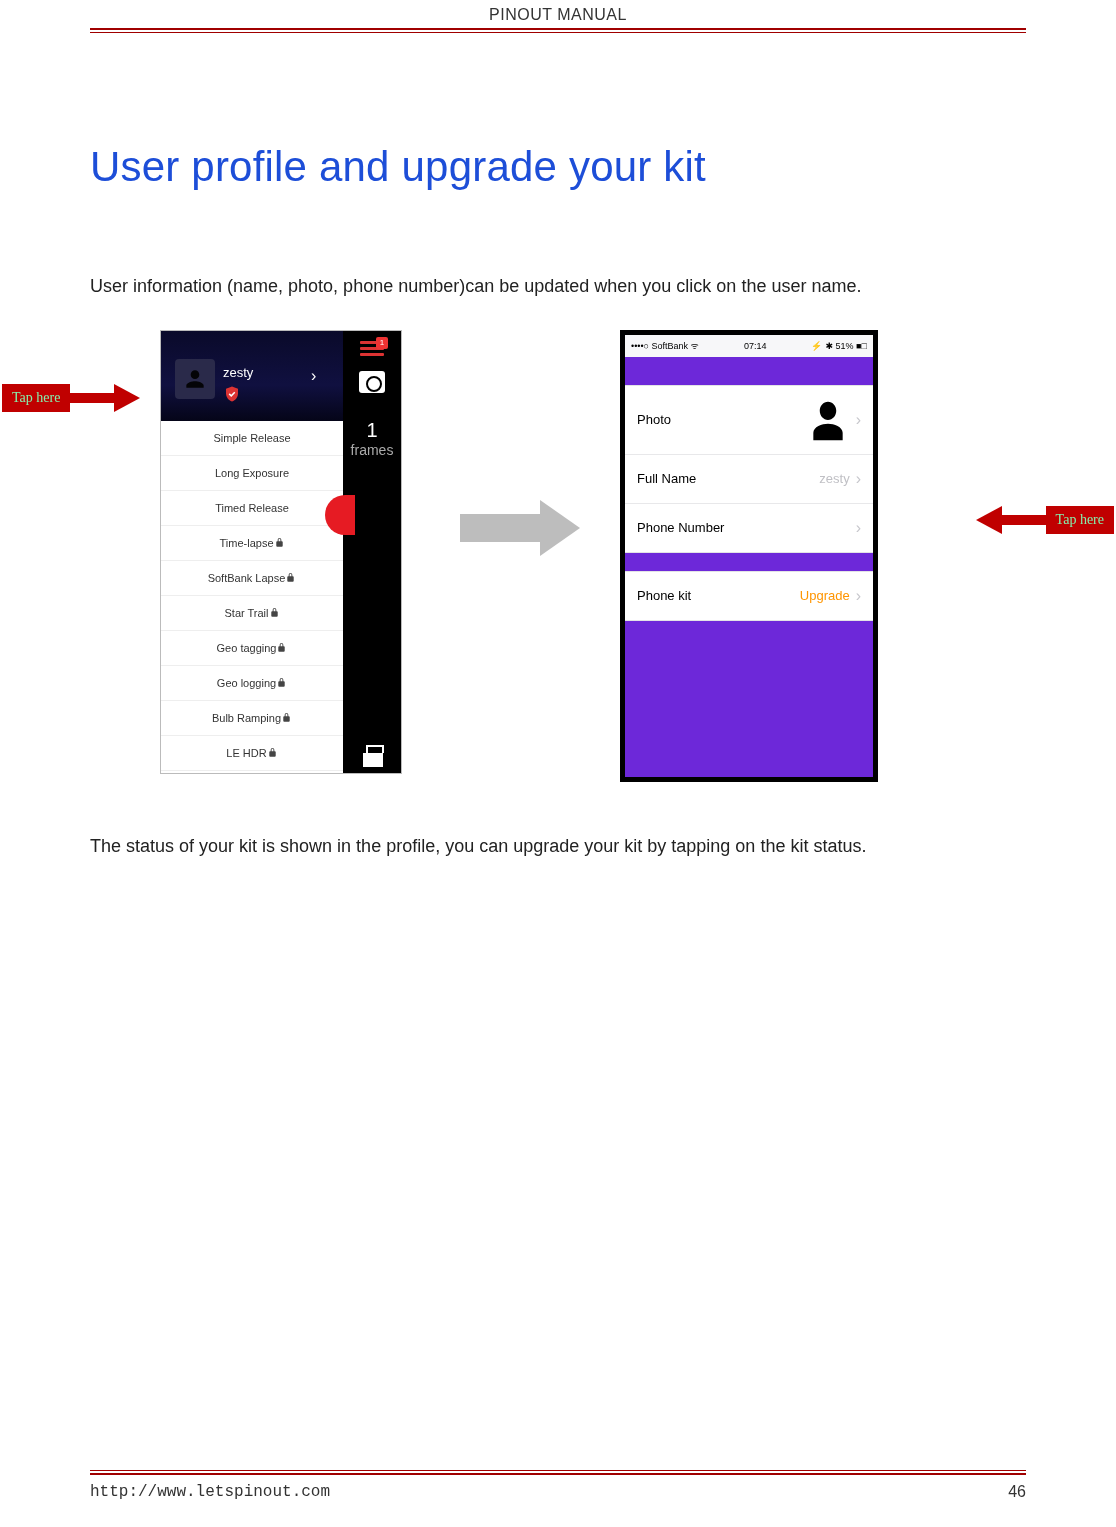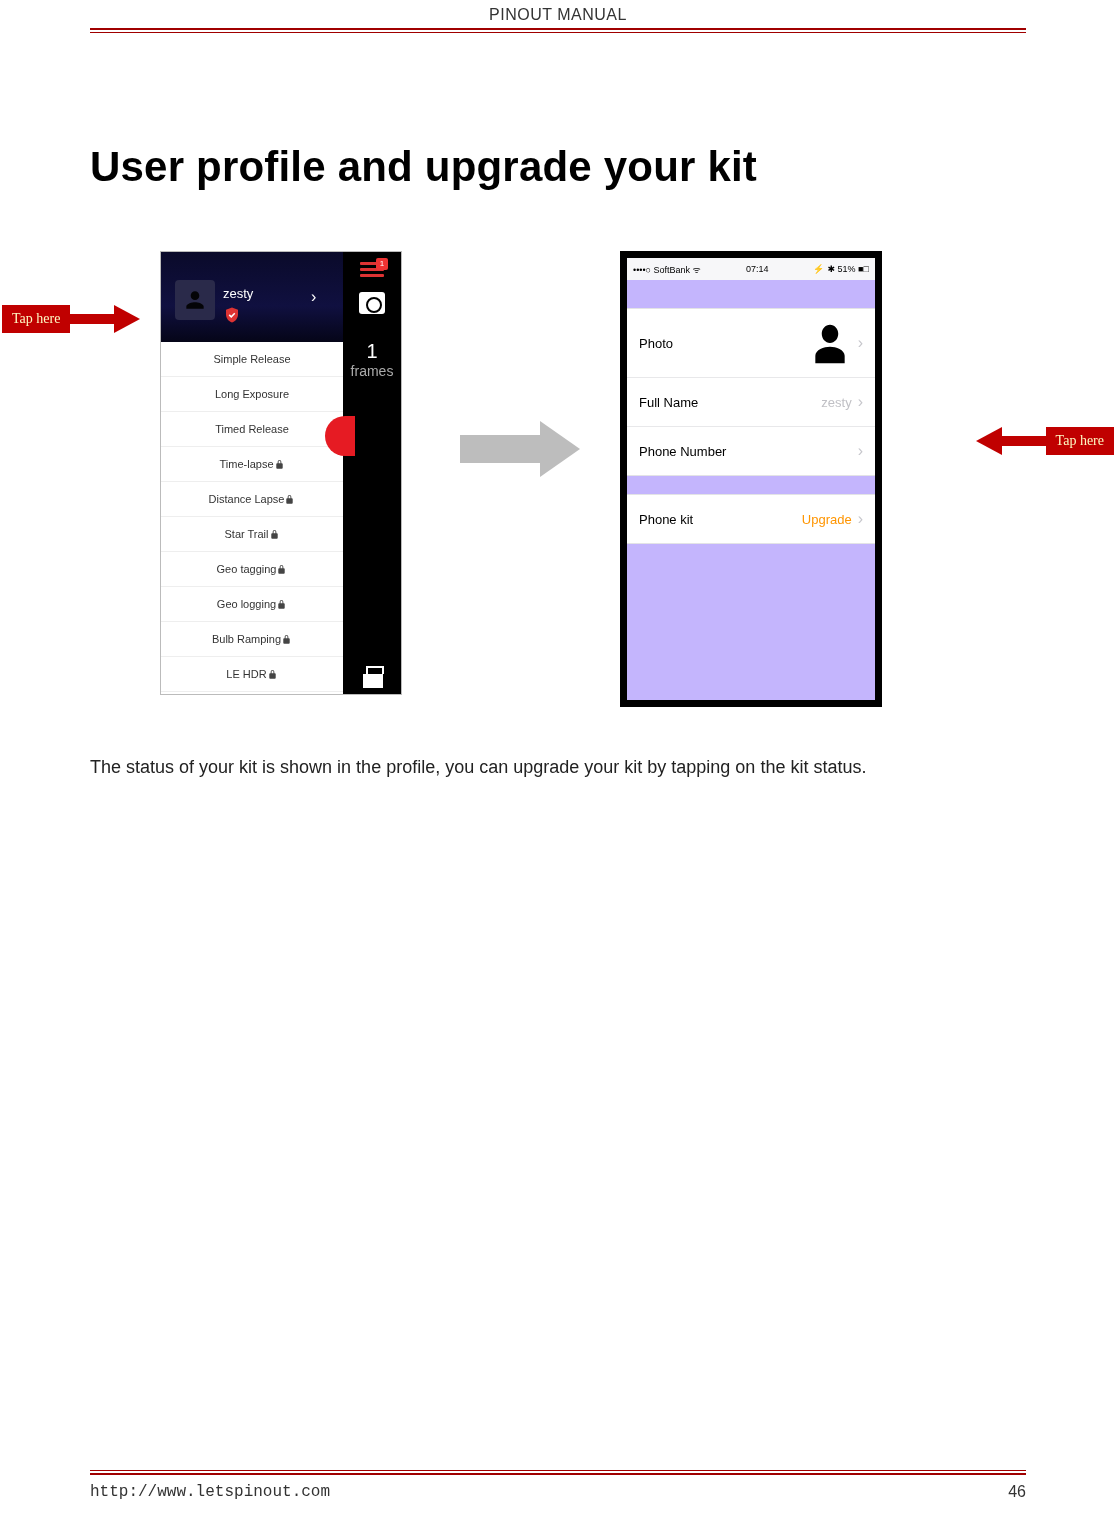--- a/index.html
+++ b/index.html
@@ -30,24 +30,24 @@
     height: 0;
   }
   .top-rule2 {
     margin: 2px 0 0 0;
     border: none;
     border-top: 1px solid #a00000;
     height: 0;
   }
   .h1 {
     font-size: 42px;
-    font-weight: 700;
+    font-weight: 400;
     margin-top: 110px;
-    margin-bottom: 60px;
-    color: #000000;
+    margin-bottom: 77px;
+    color: #1d4ed8;
     letter-spacing: 0.2px;
   }
   .body-text {
     font-size: 18px;
     color: #222;
     line-height: 2.1;
     margin: 10px 0 24px 0;
   }
   .figure-row {
     display: flex;
@@ -68,21 +68,21 @@
   .callout-right {
     position: absolute;
     right: -88px;
     top: 176px;
     display: flex;
     align-items: center;
     flex-direction: row-reverse;
   }
   .callout-box {
     background: #c00000;
-    color: #fef9c3;
+    color: #86efac;
     font-size: 14px;
     padding: 6px 10px;
     font-family: "Times New Roman", serif;
   }
   .callout-arrow-r {
     width: 0; height: 0;
     border-top: 14px solid transparent;
     border-bottom: 14px solid transparent;
     border-left: 26px solid #c00000;
     position: relative;
@@ -194,22 +194,22 @@
   .big-arrow .shaft{width:80px;height:28px;background:#bdbdbd}
   .big-arrow .head{
     width:0;height:0;
     border-top:28px solid transparent;
     border-bottom:28px solid transparent;
     border-left:40px solid #bdbdbd;
   }
 
   
   .phone2{
-    width:248px;height:442px;border:7px solid #000000;
-    background:#c4b5fd;
+    width:248px;height:442px;border:5px solid #000000;
+    background:#6d28d9;
     position:absolute;
     left:530px;top:0;
     overflow:hidden;
     font-family:-apple-system,Arial,sans-serif;
   }
   .p2-status{
     height:18px;font-size:9px;color:#000;
     display:flex;justify-content:space-between;align-items:center;
     padding:2px 6px;background:#f7f7f9;
   }
@@ -247,20 +247,21 @@
 </head>
 <body>
 
 <div class="page">
   <div class="top-title">PINOUT MANUAL</div>
   <hr class="top-rule">
   <hr class="top-rule2">
 
   <div class="h1">User profile and upgrade your kit</div>
 
+  <div class="body-text">User information (name, photo, phone number)can be updated when you click on the user name.</div>
 
   <div class="figure-row">
 
     <div class="callout-left">
       <div class="callout-box">Tap here</div>
       <div style="width:44px"></div>
       <div class="callout-arrow-r"></div>
     </div>
 
     <div class="phone1">
@@ -301,21 +302,21 @@
           <div class="p1-row">
             <span>Timed Release</span>
           </div>
           <div class="p1-row">
             <span>Time-lapse</span>
             <span class="lock-ic"><svg viewBox="0 0 24 24">
                 <path d="M12 2a4 4 0 0 0-4 4v3H7a2 2 0 0 0-2 2v8a2 2 0 0 0 2 2h10a2 2 0 0 0 2-2v-8a2 2 0 0 0-2-2h-1V6a4 4 0 0 0-4-4zm-2 4a2 2 0 1 1 4 0v3h-4V6z"></path>
               </svg></span>
           </div>
           <div class="p1-row">
-            <span>Distance Lapse</span>
+            <span>SoftBank Lapse</span>
             <span class="lock-ic"><svg viewBox="0 0 24 24">
                 <path d="M12 2a4 4 0 0 0-4 4v3H7a2 2 0 0 0-2 2v8a2 2 0 0 0 2 2h10a2 2 0 0 0 2-2v-8a2 2 0 0 0-2-2h-1V6a4 4 0 0 0-4-4zm-2 4a2 2 0 1 1 4 0v3h-4V6z"></path>
               </svg></span>
           </div>
           <div class="p1-row">
             <span>Star Trail</span>
             <span class="lock-ic"><svg viewBox="0 0 24 24">
                 <path d="M12 2a4 4 0 0 0-4 4v3H7a2 2 0 0 0-2 2v8a2 2 0 0 0 2 2h10a2 2 0 0 0 2-2v-8a2 2 0 0 0-2-2h-1V6a4 4 0 0 0-4-4zm-2 4a2 2 0 1 1 4 0v3h-4V6z"></path>
               </svg></span>
           </div>

